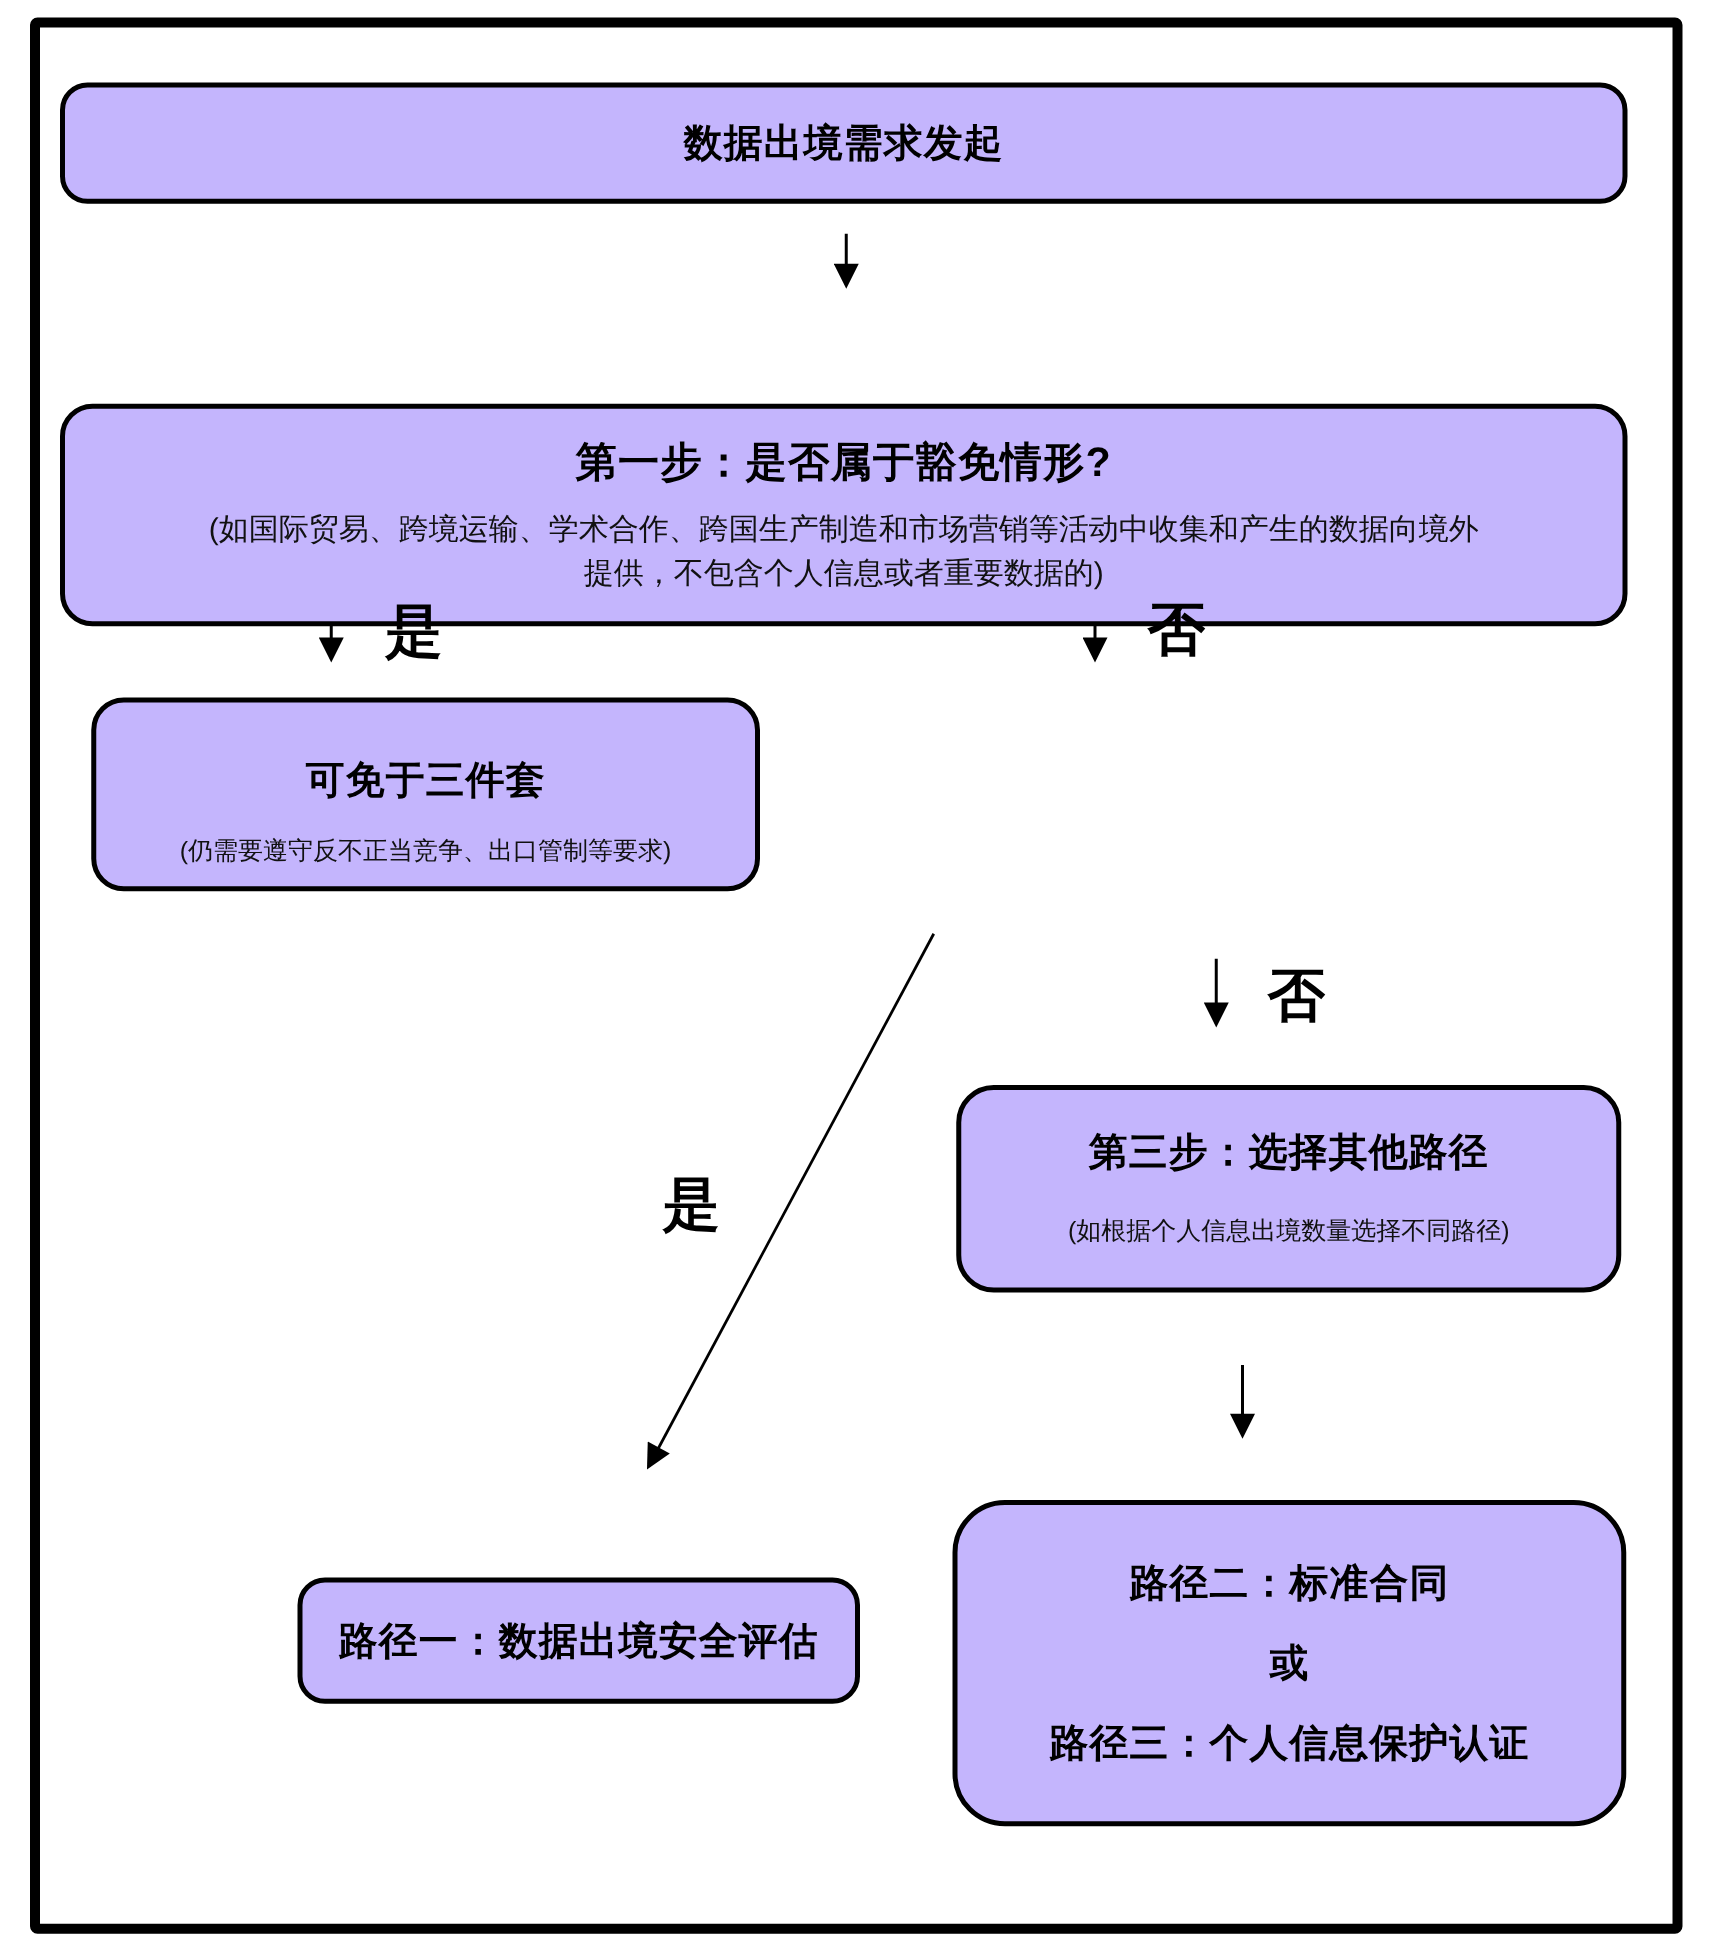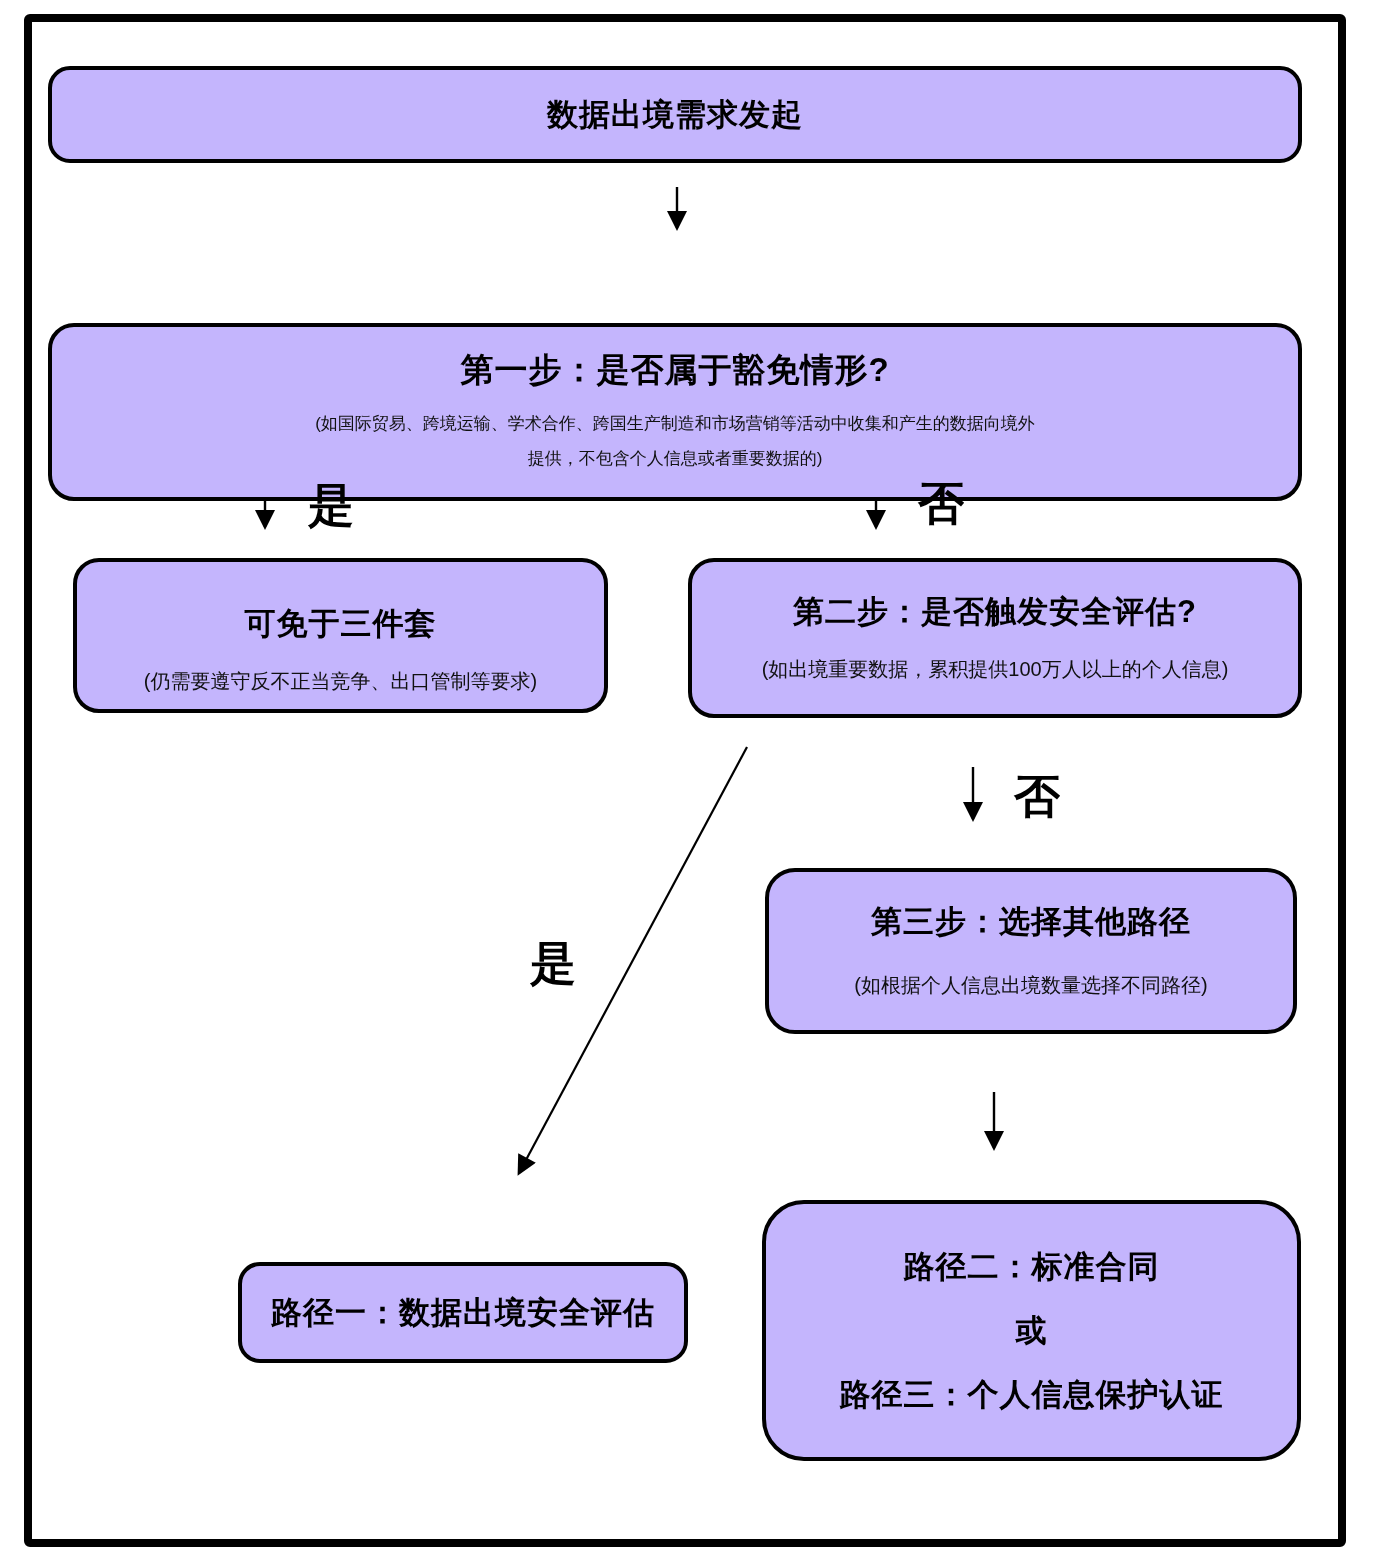--- a/index.html
+++ b/index.html
@@ -46,21 +46,21 @@
   .node-sub{
     font-weight:400;
     font-size:20px;
     line-height:34px;
     color:#111;
   }
   
   .n-start  {left:48px;  top:66px;   width:1254px; height:97px;  border-radius:22px;}
   .n-step1  {left:48px;  top:275px;  width:1254px; height:178px;margin-top:48px;}
   .n-step1 .node-title{font-size:33px;margin-bottom:14px;}
-  .n-step1 .node-sub{font-size:17px;line-height:35px;}
+  .n-step1 .node-sub{font-size:24px;line-height:35px;}
   .n-exempt {left:73px;  top:558px;  width:535px;  height:155px;}
   .n-exempt .node-title{margin-bottom:18px;margin-top:29px;}
   .n-step2  {left:688px; top:558px;  width:614px;  height:160px;}
   .n-step2 .node-title{margin-bottom:18px;}
   .n-step3  {left:765px; top:868px;  width:532px;  height:166px; border-radius:30px;}
   .n-step3 .node-title{margin-bottom:24px;}
   .n-path1  {left:238px; top:1262px; width:450px;  height:101px; border-radius:22px;}
   .n-path23 {left:762px; top:1200px; width:539px;  height:261px; border-radius:42px; gap:20px;}
   .edge-label{
     position:absolute;
@@ -109,24 +109,20 @@
   </div>
 
   <div class="edge-label el-yes1">是</div>
   <div class="edge-label el-no1">否</div>
 
   <div class="node n-exempt">
     <div class="node-title">可免于三件套</div>
     <div class="node-sub">(仍需要遵守反不正当竞争、出口管制等要求)</div>
   </div>
 
-  <div class="node n-step2">
-    <div class="node-title">第二步：是否触发安全评估?</div>
-    <div class="node-sub">(如出境重要数据，累积提供100万人以上的个人信息)</div>
-  </div>
 
   <div class="edge-label el-no2">否</div>
   <div class="edge-label el-yes2">是</div>
 
   <div class="node n-step3">
     <div class="node-title">第三步：选择其他路径</div>
     <div class="node-sub">(如根据个人信息出境数量选择不同路径)</div>
   </div>
 
   <div class="node n-path1">

